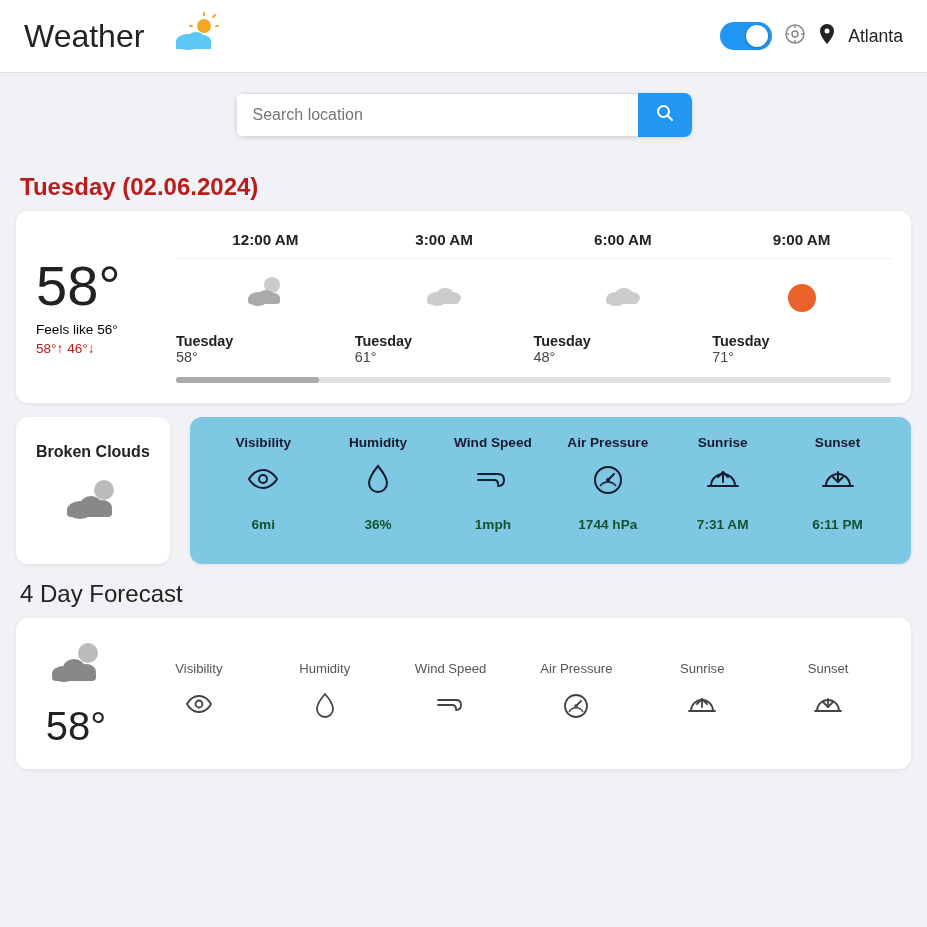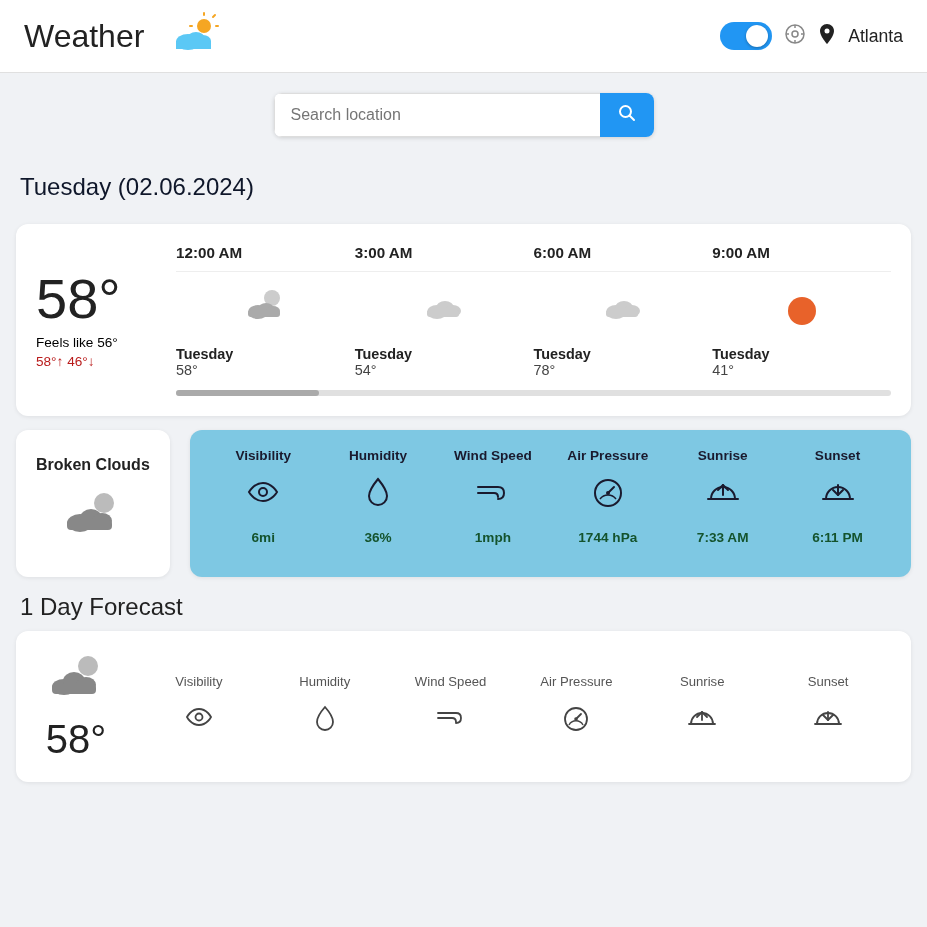--- a/index.html
+++ b/index.html
@@ -66,21 +66,21 @@
 
     
     .search-section {
       background: #f0f2f5;
       padding: 20px;
       display: flex;
       justify-content: center;
     }
     .search-bar {
       display: flex;
-      width: 380px;
+      width: 456px;
       border-radius: 8px;
       overflow: hidden;
       box-shadow: 0 1px 4px rgba(0,0,0,0.15);
     }
     .search-input {
       flex: 1;
       border: 1px solid #ddd;
       border-right: none;
       padding: 12px 16px;
       font-size: 1rem;
@@ -97,23 +97,23 @@
       font-size: 1.1rem;
     }
 
     
     .main {
       padding: 0 16px 20px;
     }
 
     .day-label {
       font-size: 1.5rem;
-      font-weight: 400;
-      padding: 16px 4px 23px;
-      color: #0f172a;
+      font-weight: 700;
+      padding: 16px 4px 10px;
+      color: #b91c1c;
     }
 
     
     .hourly-card {
       background: #fff;
       border-radius: 12px;
       padding: 20px;
       display: flex;
       align-items: stretch;
       gap: 0;
@@ -148,20 +148,21 @@
     }
     .time-row {
       display: flex;
       justify-content: space-around;
       padding-bottom: 10px;
       border-bottom: 1px solid #eee;
     }
     .time-label {
       font-weight: 600;
       font-size: 0.95rem;
+      text-align: center;
       width: 25%;
     }
     .icon-row {
       display: flex;
       justify-content: space-around;
       padding: 14px 0 10px;
     }
     .hour-icon {
       width: 25%;
       display: flex;
@@ -443,29 +444,29 @@
         </div>
       </div>
 
       <div class="day-temp-row">
         <div class="day-temp-block">
           <div class="day-name">Tuesday</div>
           <div class="hour-temp">58°</div>
         </div>
         <div class="day-temp-block">
           <div class="day-name">Tuesday</div>
-          <div class="hour-temp">54°</div>
+          <div class="hour-temp">61°</div>
         </div>
         <div class="day-temp-block">
           <div class="day-name">Tuesday</div>
-          <div class="hour-temp">78°</div>
+          <div class="hour-temp">48°</div>
         </div>
         <div class="day-temp-block">
           <div class="day-name">Tuesday</div>
-          <div class="hour-temp">41°</div>
+          <div class="hour-temp">71°</div>
         </div>
       </div>
 
       <div class="progress-row">
         <div class="progress-bar-track">
           <div class="progress-bar-fill"></div>
         </div>
       </div>
     </div>
   </div>
@@ -577,30 +578,30 @@
         <div class="stat-col">
           <span class="stat-value">36%</span>
         </div>
         <div class="stat-col">
           <span class="stat-value">1mph</span>
         </div>
         <div class="stat-col">
           <span class="stat-value">1744 hPa</span>
         </div>
         <div class="stat-col">
-          <span class="stat-value">7:33 AM</span>
+          <span class="stat-value">7:31 AM</span>
         </div>
         <div class="stat-col">
           <span class="stat-value">6:11 PM</span>
         </div>
       </div>
     </div>
   </div>
 
-  <div class="forecast-title">1 Day Forecast</div>
+  <div class="forecast-title">4 Day Forecast</div>
 
   <div class="forecast-card">
     <div class="forecast-icon-section">
       <div class="forecast-icon">
         <svg width="65" height="55" viewBox="0 0 65 55">
           <circle cx="44" cy="15" r="10" fill="#bbb"></circle>
           <ellipse cx="20" cy="36" rx="12" ry="8" fill="#888"></ellipse>
           <ellipse cx="30" cy="30" rx="11" ry="9" fill="#888"></ellipse>
           <ellipse cx="42" cy="34" rx="10" ry="8" fill="#888"></ellipse>
           <rect x="8" y="33" width="44" height="10" rx="4" fill="#888"></rect>

